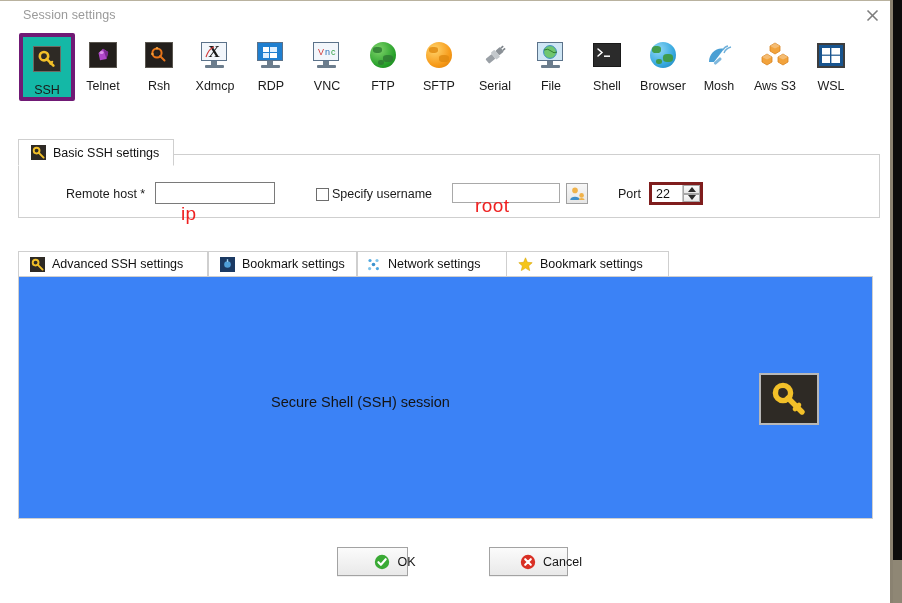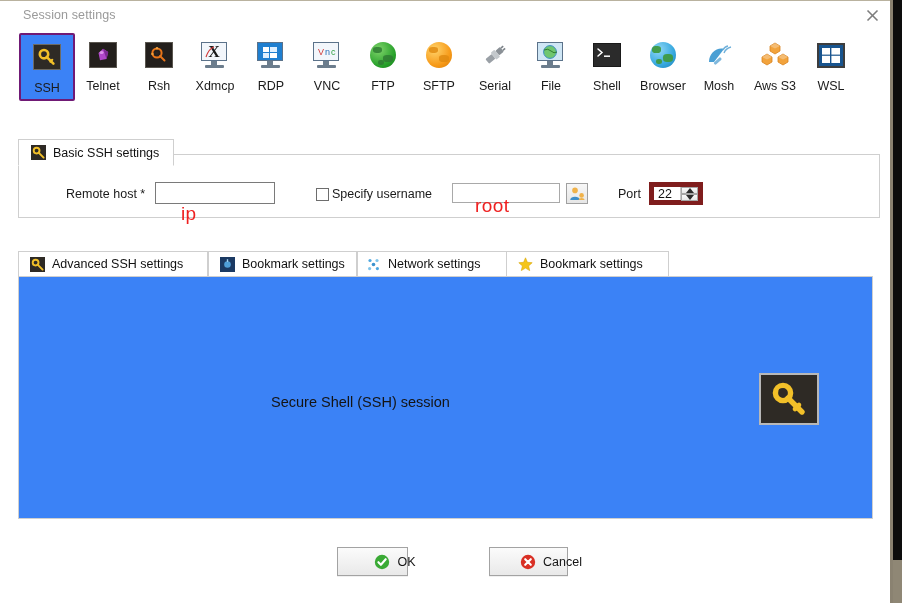--- a/index.html
+++ b/index.html
@@ -56,22 +56,22 @@
     position: absolute; top: 32px; left: 0px; width: 890px; height: 86px;
   }
   .proto {
     position: absolute; top: 0; width: 56px; height: 68px;
     display: flex; flex-direction: column; align-items: center;
     justify-content: flex-start;
     box-sizing: border-box;
     padding-top: 6px;
   }
   .proto.selected {
-    background: #3b82f6;
-    border: 2px solid #701a75;
+    background: #14b8a6;
+    border: 4px solid #701a75;
     border-radius: 2px;
   }
   .proto .ico {
     width: 32px; height: 32px; position: relative;
     display: flex; align-items:center; justify-content:center;
   }
   .proto .lbl {
     margin-top: 8px;
     font-size: 12.5px; color: #1b1b1b;
     white-space: nowrap;
@@ -157,21 +157,21 @@
   .cb-label { font-size: 12.5px; color:#1a1a1a; margin-left: 3px; }
 
   .avatar-btn {
     position: absolute; width: 22px; height: 21px;
     background: linear-gradient(#f7f7f7,#e6e6e6);
     border: 1px solid #a0a0a0; box-sizing: border-box;
     display:flex; align-items:center; justify-content:center;
   }
   .spinner-wrap {
     position: absolute; box-sizing: border-box;
-    border: 5px solid #7f1d1d; background:#fff;
+    border: 3px solid #7f1d1d; background:#fff;
     display: flex; align-items: stretch;
   }
   .spinner-wrap .val {
     flex: 1 1 auto; font-size: 12.5px; color:#111;
     display:flex; align-items:center; padding-left:4px;
   }
   .spin-col {
     width: 17px; display:flex; flex-direction:column; flex:0 0 auto;
     border-left: 1px solid #c8c8c8;
   }

